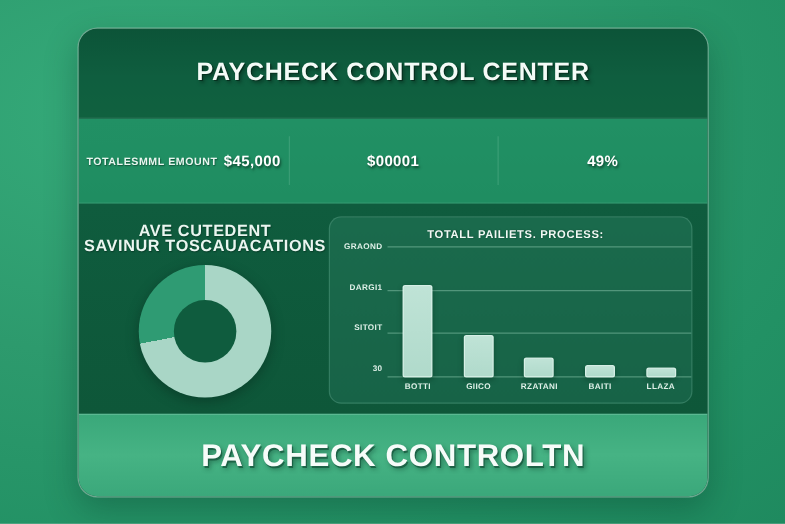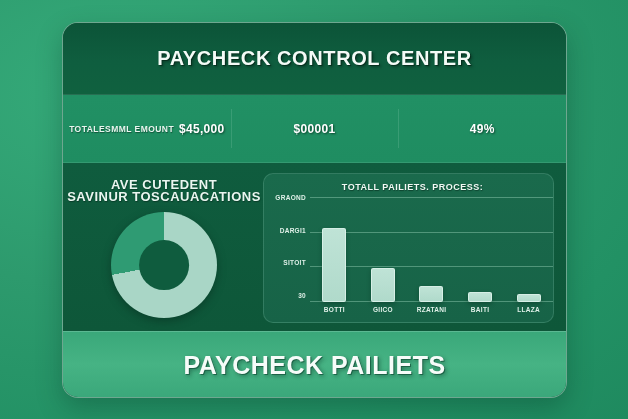--- a/index.html
+++ b/index.html
@@ -333,16 +333,16 @@
               <div class="x-tick">BAITI</div>
               <div class="x-tick">LLAZA</div>
             </div>
         </div>
       </div>
     </div>
 
   </div>
 
   <div id="footer-band">
-    <div id="footer-title">PAYCHECK PAILIETS</div>
+    <div id="footer-title">PAYCHECK CONTROLTN</div>
   </div>
 
 </div>
 
 </body></html>

